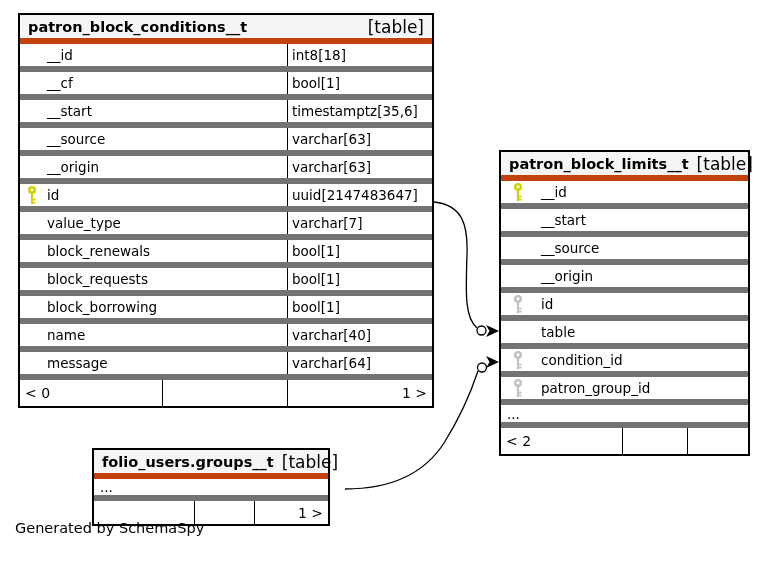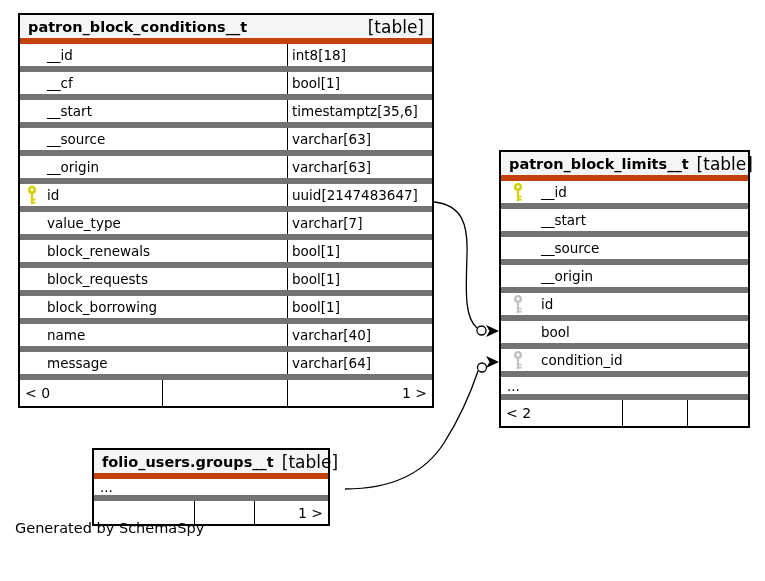--- a/index.html
+++ b/index.html
@@ -197,33 +197,45 @@
               <circle cx="5" cy="4.2" r="1.5" fill="#ffffff"></circle>
               <rect x="3.9" y="8" width="2.2" height="10.6" fill="#c3c3c3"></rect>
               <rect x="6.1" y="13.2" width="2.4" height="1.8" fill="#c3c3c3"></rect>
               <rect x="6.1" y="16.2" width="2.4" height="1.8" fill="#c3c3c3"></rect>
             </svg>
             <span>id</span>
           </div>
         </div>
         <div class="col-row">
           <div class="name-cell">
-            <span>bool</span>
+            <span>table</span>
           </div>
         </div>
         <div class="col-row">
           <div class="name-cell">
             <svg class="key-icon" width="11" height="19" viewBox="0 0 11 19">
               <circle cx="5" cy="4.6" r="4.1" fill="#c3c3c3"></circle>
               <circle cx="5" cy="4.2" r="1.5" fill="#ffffff"></circle>
               <rect x="3.9" y="8" width="2.2" height="10.6" fill="#c3c3c3"></rect>
               <rect x="6.1" y="13.2" width="2.4" height="1.8" fill="#c3c3c3"></rect>
               <rect x="6.1" y="16.2" width="2.4" height="1.8" fill="#c3c3c3"></rect>
             </svg>
             <span>condition_id</span>
+          </div>
+        </div>
+        <div class="col-row">
+          <div class="name-cell">
+            <svg class="key-icon" width="11" height="19" viewBox="0 0 11 19">
+              <circle cx="5" cy="4.6" r="4.1" fill="#c3c3c3"></circle>
+              <circle cx="5" cy="4.2" r="1.5" fill="#ffffff"></circle>
+              <rect x="3.9" y="8" width="2.2" height="10.6" fill="#c3c3c3"></rect>
+              <rect x="6.1" y="13.2" width="2.4" height="1.8" fill="#c3c3c3"></rect>
+              <rect x="6.1" y="16.2" width="2.4" height="1.8" fill="#c3c3c3"></rect>
+            </svg>
+            <span>patron_group_id</span>
           </div>
         </div>
         <div class="col-row ellipsis">
           <div class="name-cell">
             <span>...</span>
           </div>
         </div>
       </div>
     <div class="tbl-footer f-lim">
       <div class="f-cell c1">&lt; 2</div>

